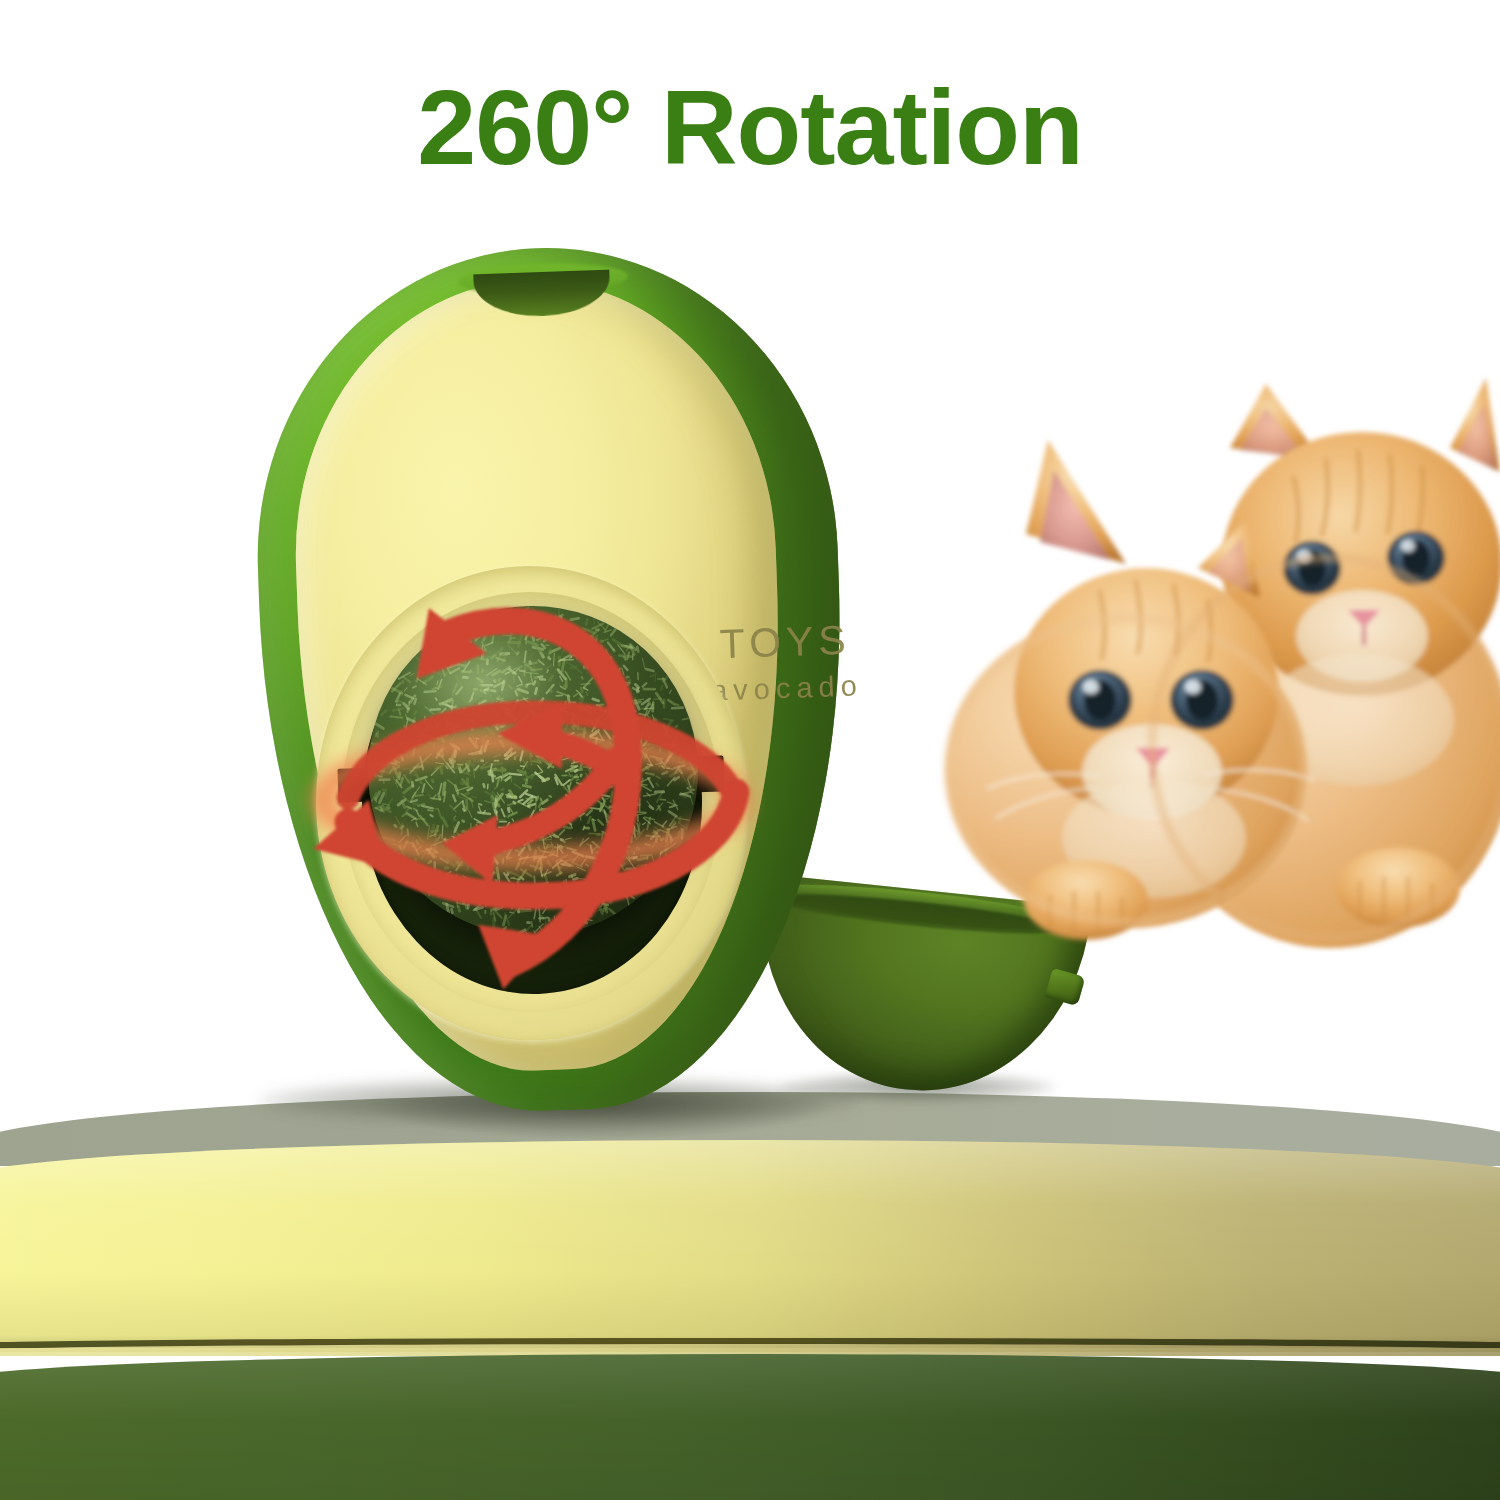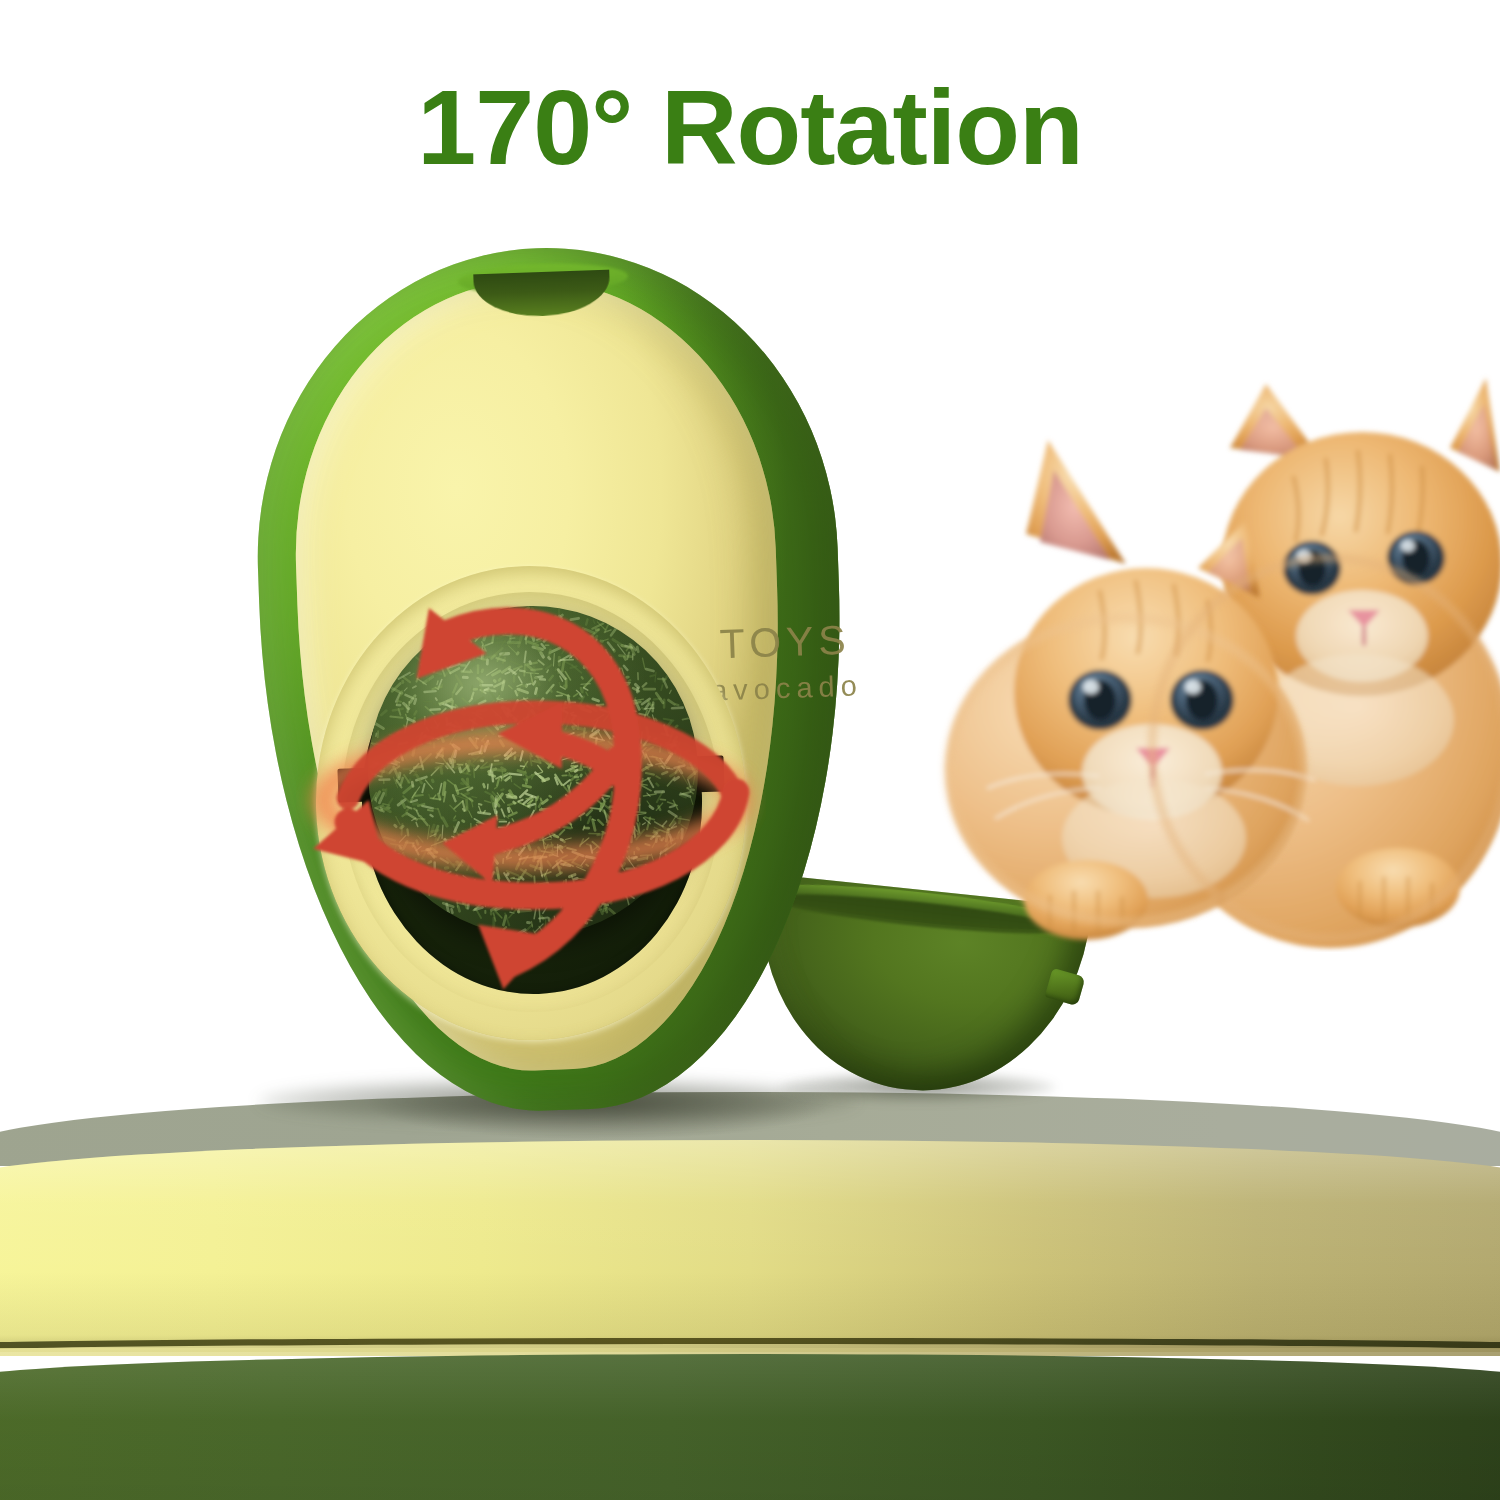--- a/index.html
+++ b/index.html
@@ -205,21 +205,21 @@
   }
 
   
   #kittens{position:absolute;left:930px;top:352px;width:570px;height:600px;}
 </style>
 </head>
 <body>
 
 <div id="stage">
 
-  <div id="headline" style="color: rgb(58, 127, 20);">170° Rotation</div>
+  <div id="headline" style="color: rgb(58, 127, 20);">260° Rotation</div>
 
   <div id="pedestal">
     <div class="ped-layer" id="ped-top"></div>
     <div id="ped-top-shade"></div>
     <div class="ped-layer" id="ped-band"></div>
     <div id="ped-band-hi"></div>
     <div id="ped-seam"></div>
     <div id="ped-seam2"></div>
     <div class="ped-layer" id="ped-base"></div>
     <div id="ped-base-hi"></div>

